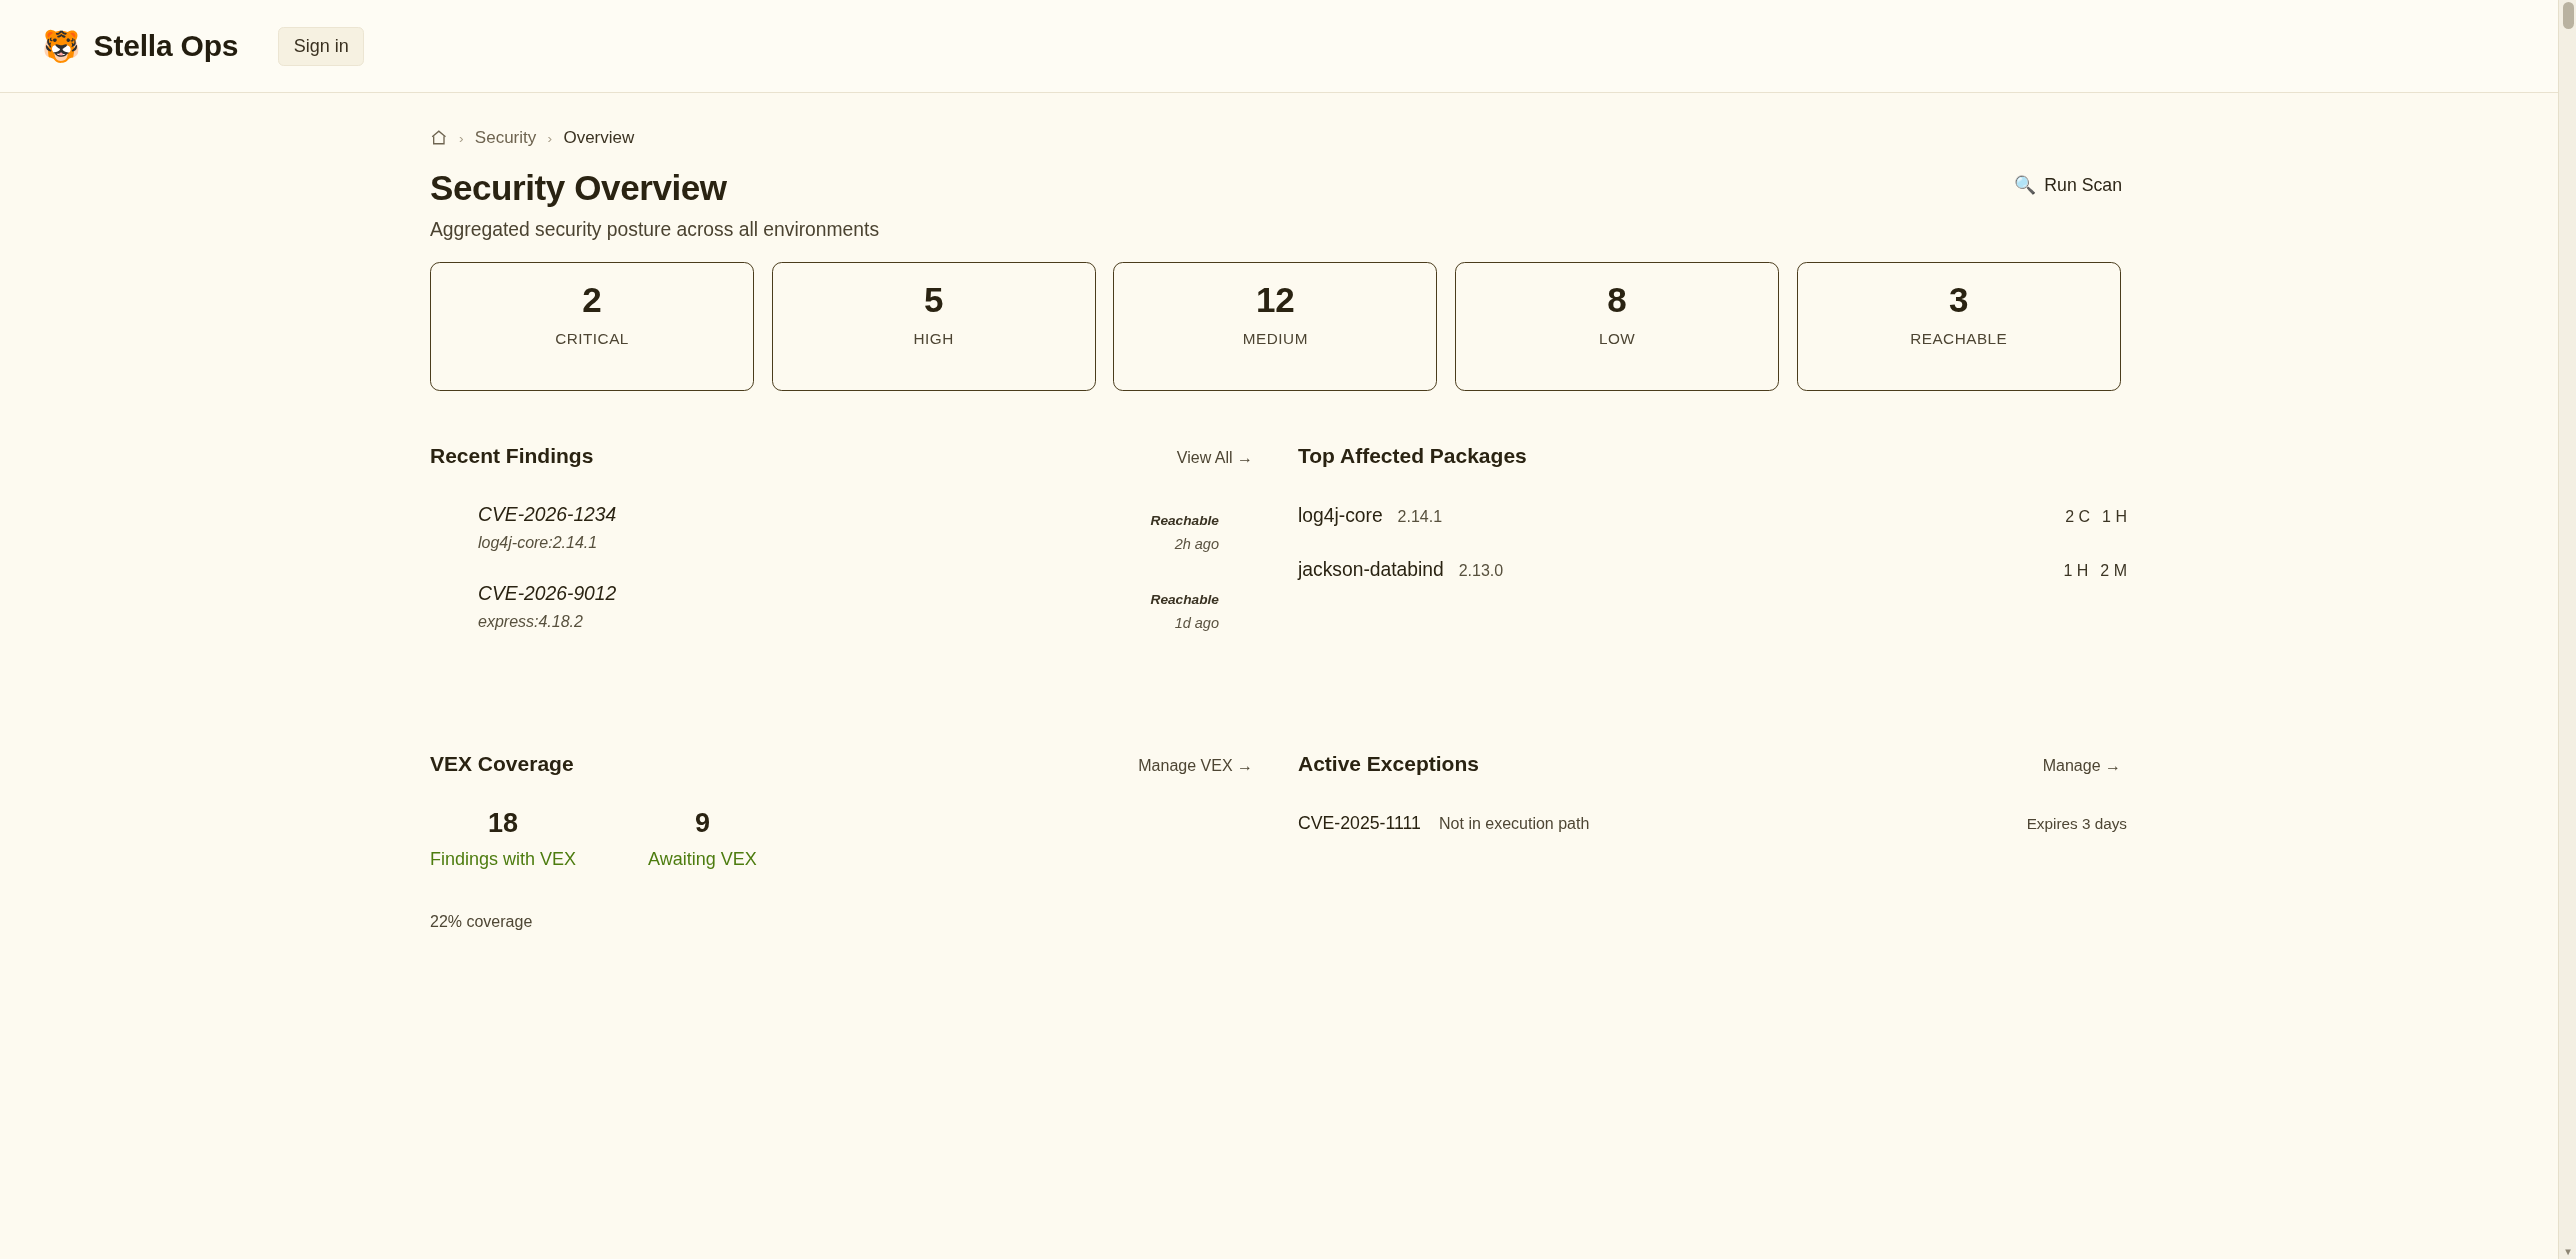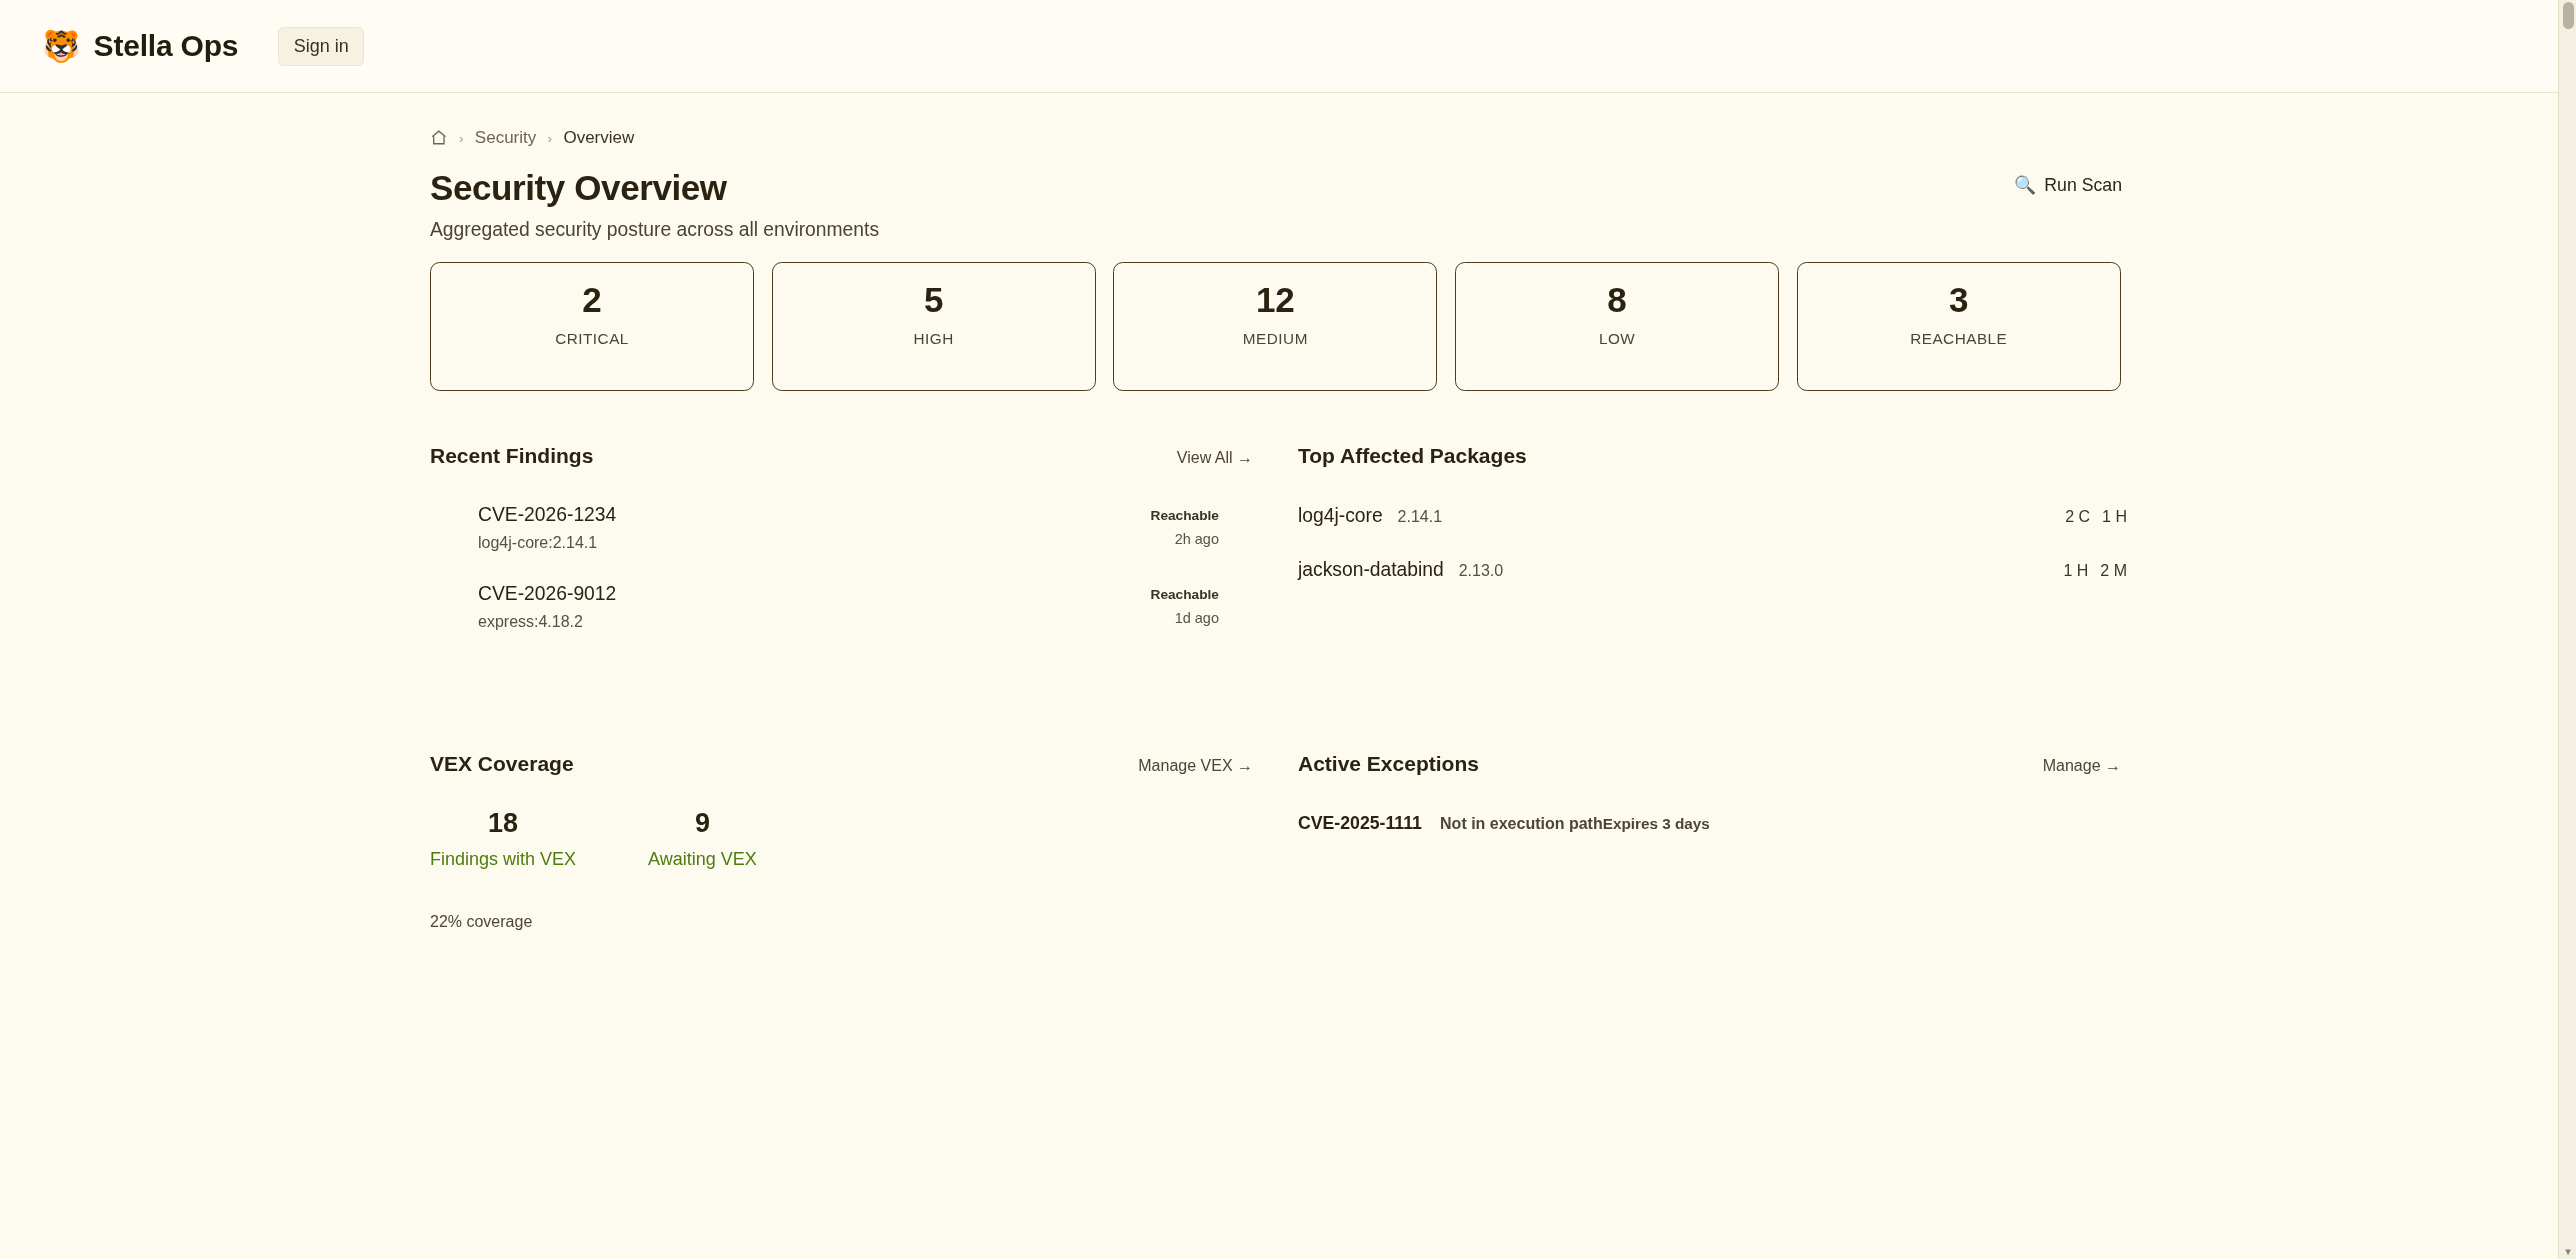--- a/index.html
+++ b/index.html
@@ -202,23 +202,24 @@
     cursor: pointer;
     background: none;
     border: none;
     font-family: "Liberation Sans", sans-serif;
   }
 
   
   .finding {
     display: flex;
     justify-content: space-between;
-    align-items: center;
+    align-items: flex-end;
     padding: 0 0 0 48px;
     margin-top: 31px;
+    font-style: italic;
   }
   .finding-main .cve {
     font-size: 19.3px;
     color: #2a2312;
   }
   .finding-main .pkg {
     margin-top: 8px;
     font-size: 16px;
     color: #57503d;
   }
@@ -281,23 +282,23 @@
     color: #4d7c0f;
   }
   .vex-coverage {
     margin-top: 43px;
     font-size: 16px;
     color: #4e4634;
   }
 
   .exception-row {
     display: flex;
+    justify-content: space-between;
     align-items: baseline;
     margin-top: 32px;
-    font-weight: bold;
   }
   .exception-row .cve {
     font-size: 17.7px;
     color: #2a2312;
   }
   .exception-row .reason {
     font-size: 16px;
     color: #4e4634;
     margin-left: 14.5px;
   }

